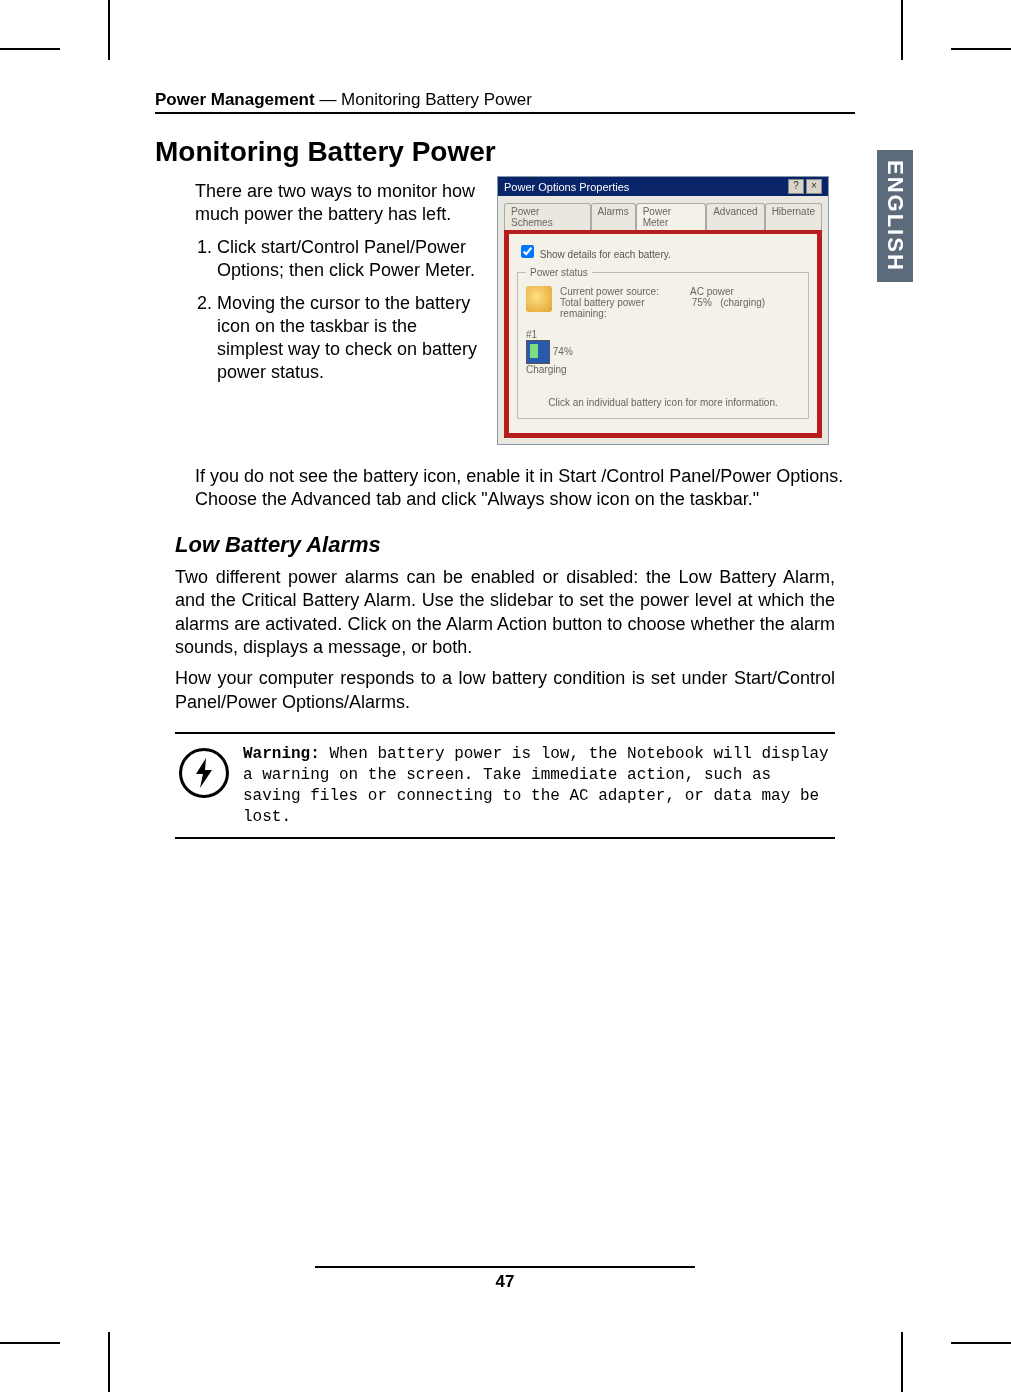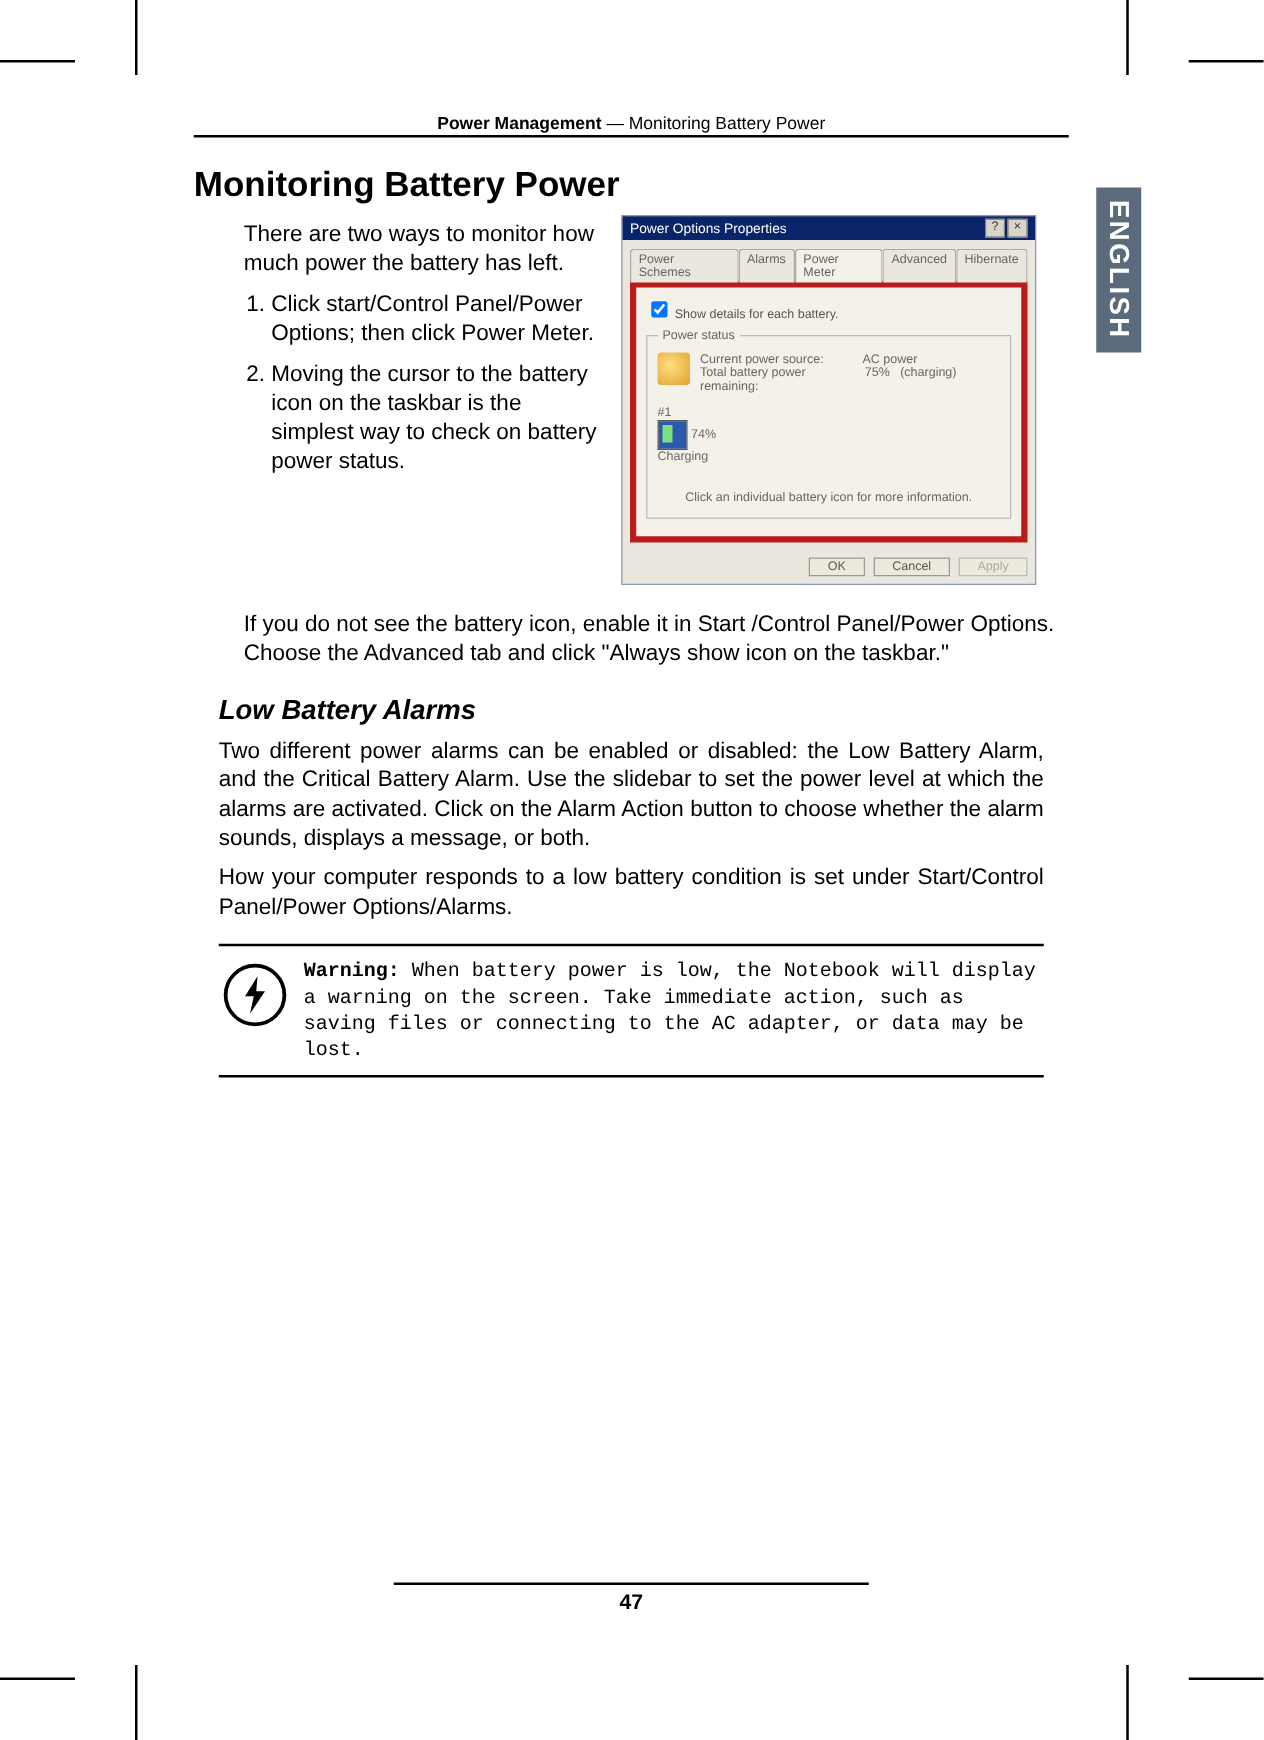--- a/index.html
+++ b/index.html
@@ -32,22 +32,22 @@
   .page {
     position: absolute;
     top: 90px;
     left: 155px;
     width: 700px;
   }
 
   .header {
     border-bottom: 2.5px solid #000;
     padding-bottom: 2px;
-    text-align: center;
-    font-size: 14px;
+    text-align: left;
+    font-size: 17px;
   }
   .header b { font-weight: bold; }
 
   .side-tab {
     position: absolute;
     top: 60px;
     right: -58px;
     width: 36px;
     height: 132px;
     background: #5b6b7b;
@@ -333,25 +333,20 @@
             <div>#1</div>
             <div>
               <span class="bat-icon"></span>
               <span>74%</span>
             </div>
             <div>Charging</div>
           </div>
           <div class="click-note">Click an individual battery icon for more information.</div>
         </fieldset>
       </div>
-      <div class="shot-buttons">
-        <button>OK</button>
-        <button>Cancel</button>
-        <button disabled="">Apply</button>
-      </div>
     </div>
   </div>
 
   <div class="note">If you do not see the battery icon, enable it in Start /Control Panel/Power Options. Choose the Advanced tab and click "Always show icon on the taskbar."</div>
 
   <h2 class="sect">Low Battery Alarms</h2>
   <div class="para">Two different power alarms can be enabled or disabled: the Low Battery Alarm, and the Critical Battery Alarm. Use the slidebar to set the power level at which the alarms are activated. Click on the Alarm Action button to choose whether the alarm sounds, displays a message, or both.</div>
   <div class="para">How your computer responds to a low battery condition is set under Start/Control Panel/Power Options/Alarms.</div>
 
   <div class="warn-box">

